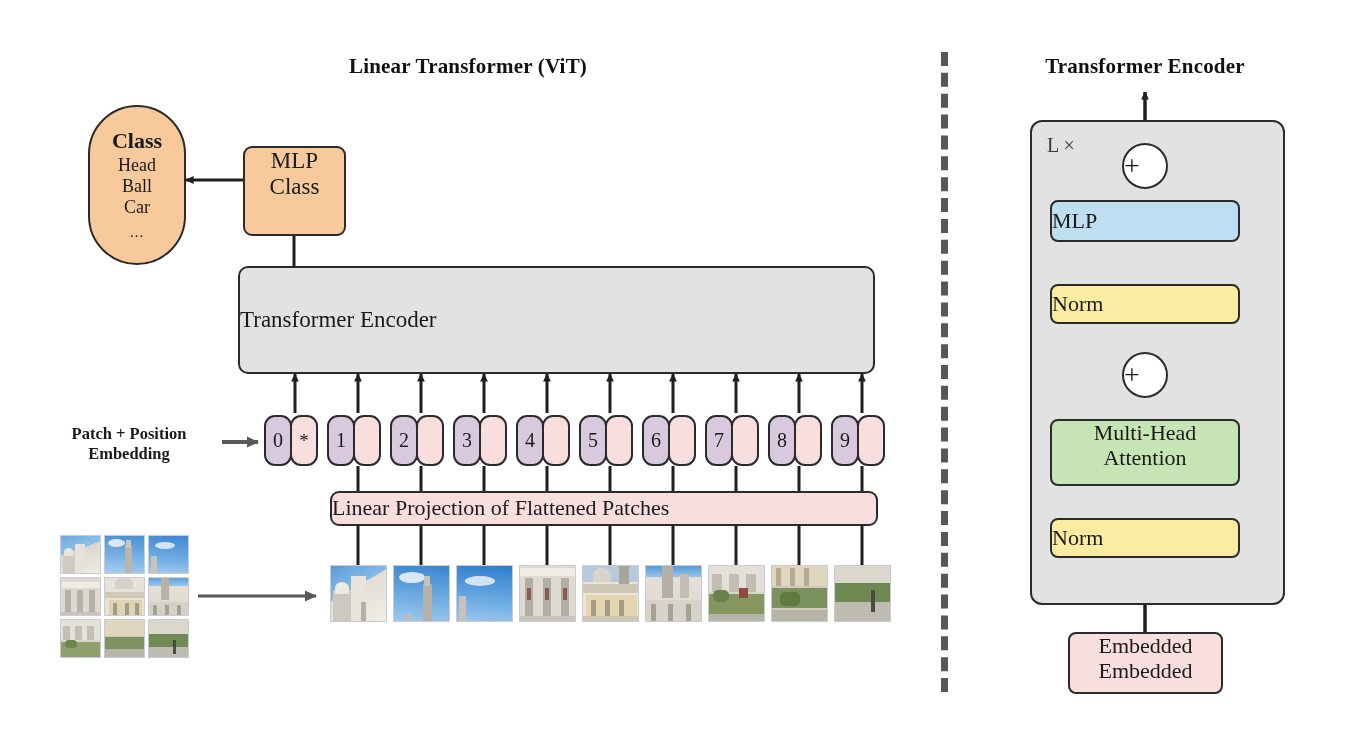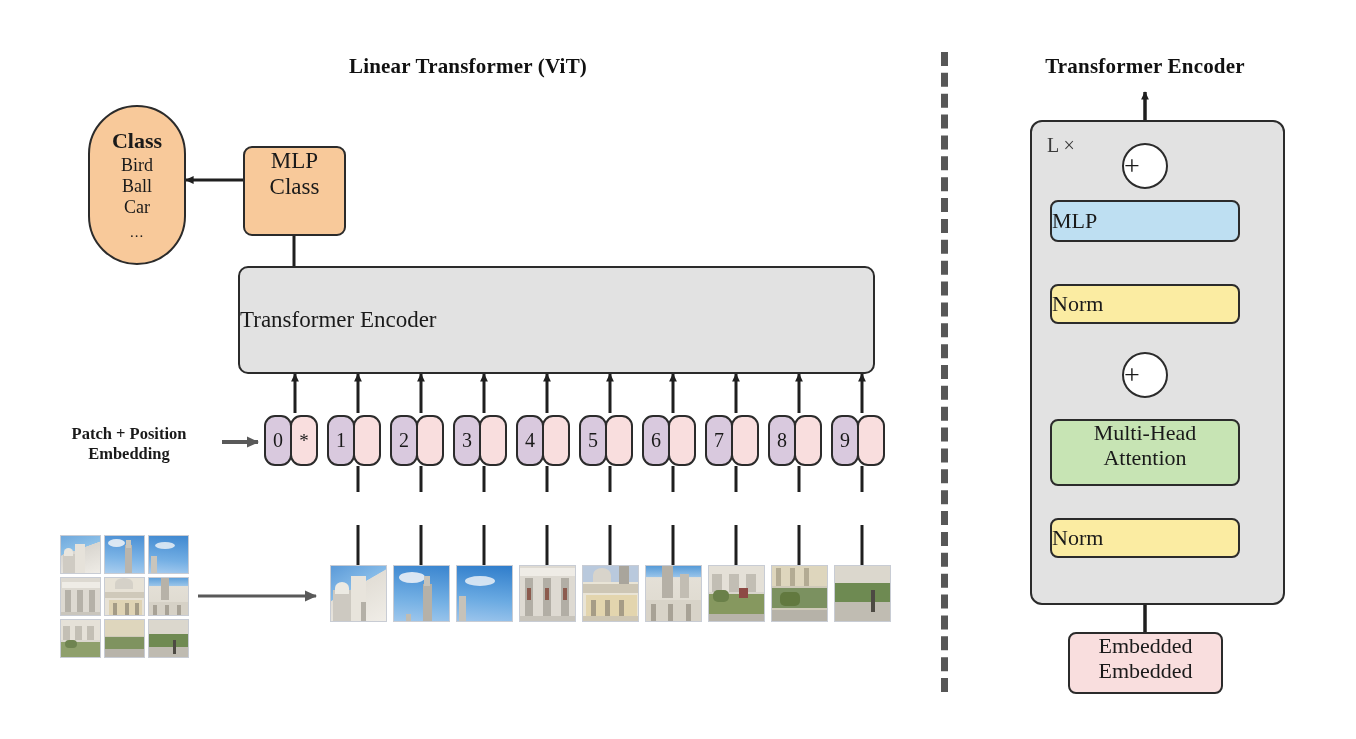--- a/index.html
+++ b/index.html
@@ -111,21 +111,21 @@
     <line x1="1145" y1="632" x2="1145" y2="556" stroke="#1f1f1f" stroke-width="3.5"></line>
     <path d="M1145,588 L1247,588 L1247,371 L1178,371" fill="none" stroke="#1f1f1f" stroke-width="3.5" marker-end="url(#ah)"></path>
   </svg>
 
   <div class="ttl abs" style="left:288px;top:54px;width:360px;">Linear Transformer (ViT)</div>
   <div class="ttl abs" style="left:1000px;top:54px;width:290px;">Transformer Encoder</div>
 
   <div class="box" style="left:88px;top:105px;width:98px;height:160px;border-radius:49px;background:#f8c99a;
               flex-direction:column;justify-content:center;gap:1px;">
     <div style="font-weight:bold;font-size:22px;">Class</div>
-    <div style="font-size:18px;">Bird</div>
+    <div style="font-size:18px;">Head</div>
     <div style="font-size:18px;">Ball</div>
     <div style="font-size:18px;">Car</div>
     <div style="font-size:15px;letter-spacing:1px;margin-top:6px;">...</div>
   </div>
 
   <div class="box" style="left:243px;top:146px;width:103px;height:90px;border-radius:9px;background:#f8c99a;
               flex-direction:column;font-size:23px;">
     <div>MLP</div>
     <div>Class</div>
   </div>
@@ -186,20 +186,23 @@
   <div class="tok" style="left:768px;top:415px;width:28px;height:51px;background:#d9c9de;">
       <span>8</span>
     </div>
   <div class="tok" style="left:794px;top:415px;width:28px;height:51px;background:#f9dede;"></div>
 
   <div class="tok" style="left:831px;top:415px;width:28px;height:51px;background:#d9c9de;">
       <span>9</span>
     </div>
   <div class="tok" style="left:857px;top:415px;width:28px;height:51px;background:#f9dede;"></div>
 
+  <div class="box" style="left:330px;top:491px;width:548px;height:35px;border-radius:9px;background:#f9dede;font-size:22px;">
+    <span>Linear Projection of Flattened Patches</span>
+  </div>
 
   <div class="tinygrid" style="left:60px;top:535px;width:130px;height:124px;">
 
     <div class="patch" style="left:0;top:0;width:41px;height:39px;background:linear-gradient(160deg,#6fa8dc 0%,#8cc0e8 38%,#d9d6d0 39%,#efece6 100%);">
       <i style="left:2px;top:18px;width:16px;height:21px;background:#cfcbc3;"></i>
       <i style="left:14px;top:8px;width:10px;height:31px;background:#e6e2da;"></i>
       <i style="left:3px;top:12px;width:9px;height:8px;border-radius:50% 50% 0 0;background:#e9e6df;"></i>
     </div>
     <div class="patch" style="left:44px;top:0;width:41px;height:39px;background:linear-gradient(185deg,#4a8fd4 0%,#7cb4e6 60%,#a9cdee 100%);">
       <i style="left:3px;top:3px;width:17px;height:8px;border-radius:50%;background:#f2f4f7;opacity:.85;"></i>

